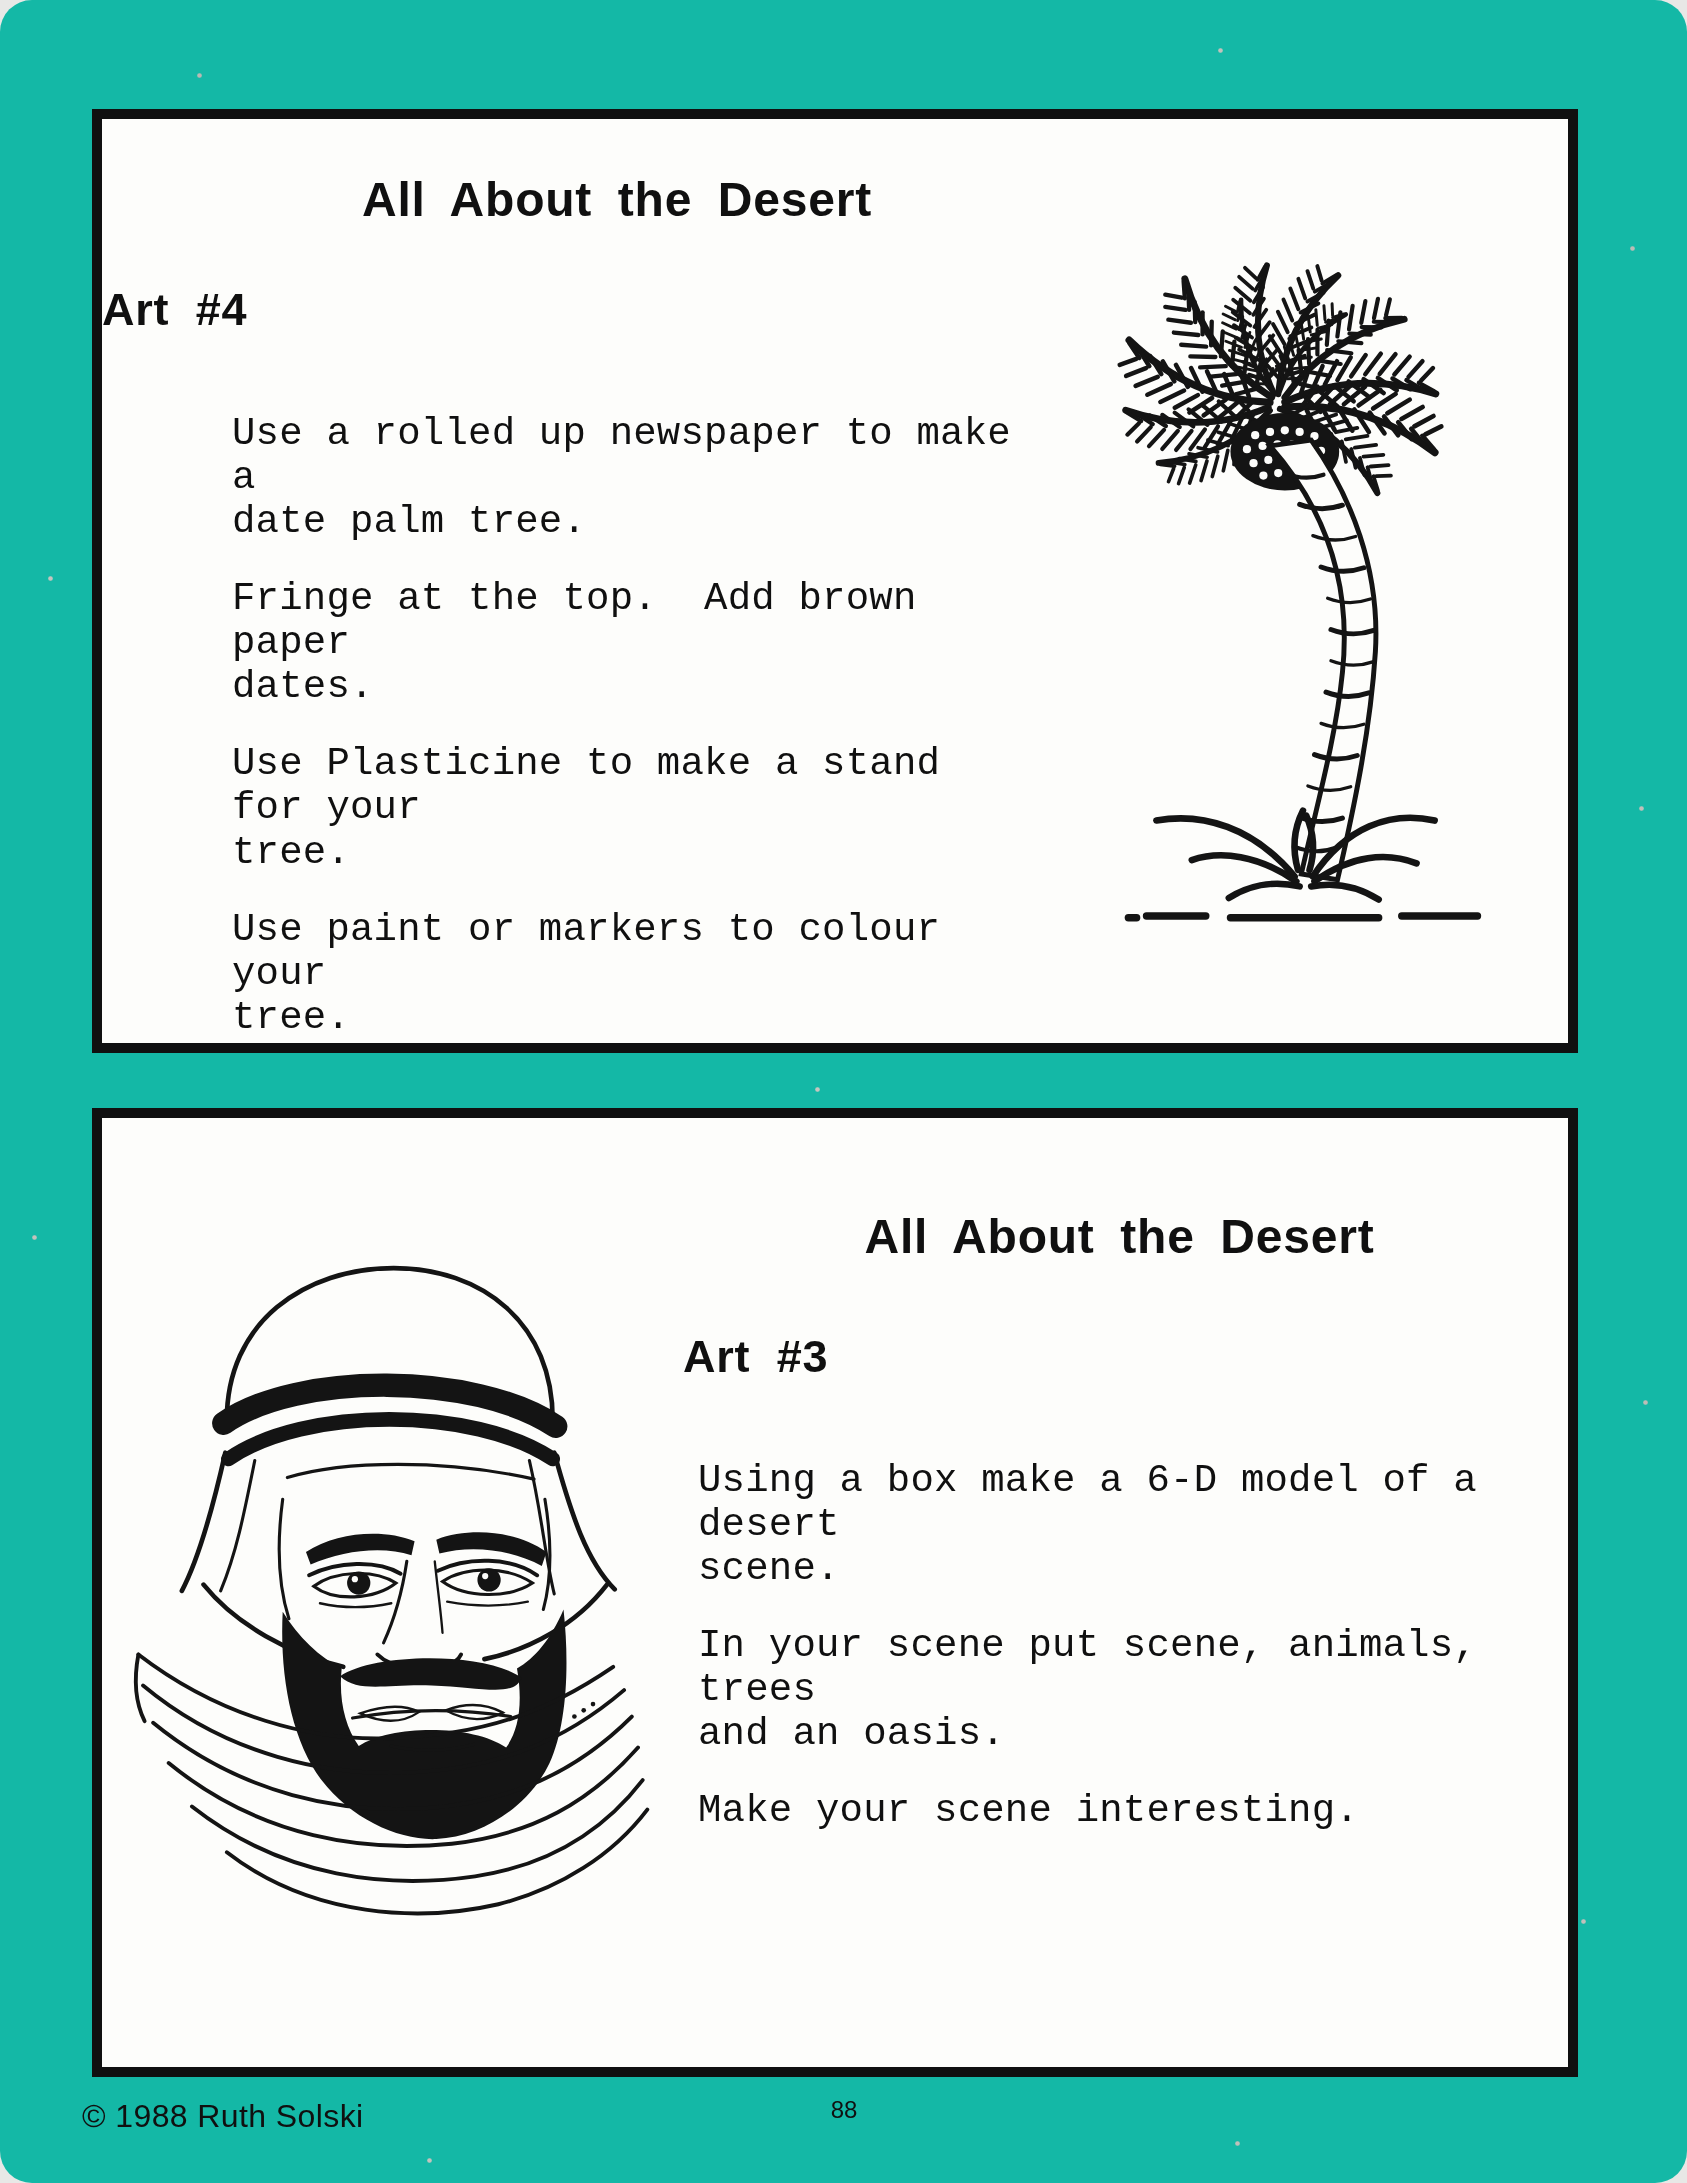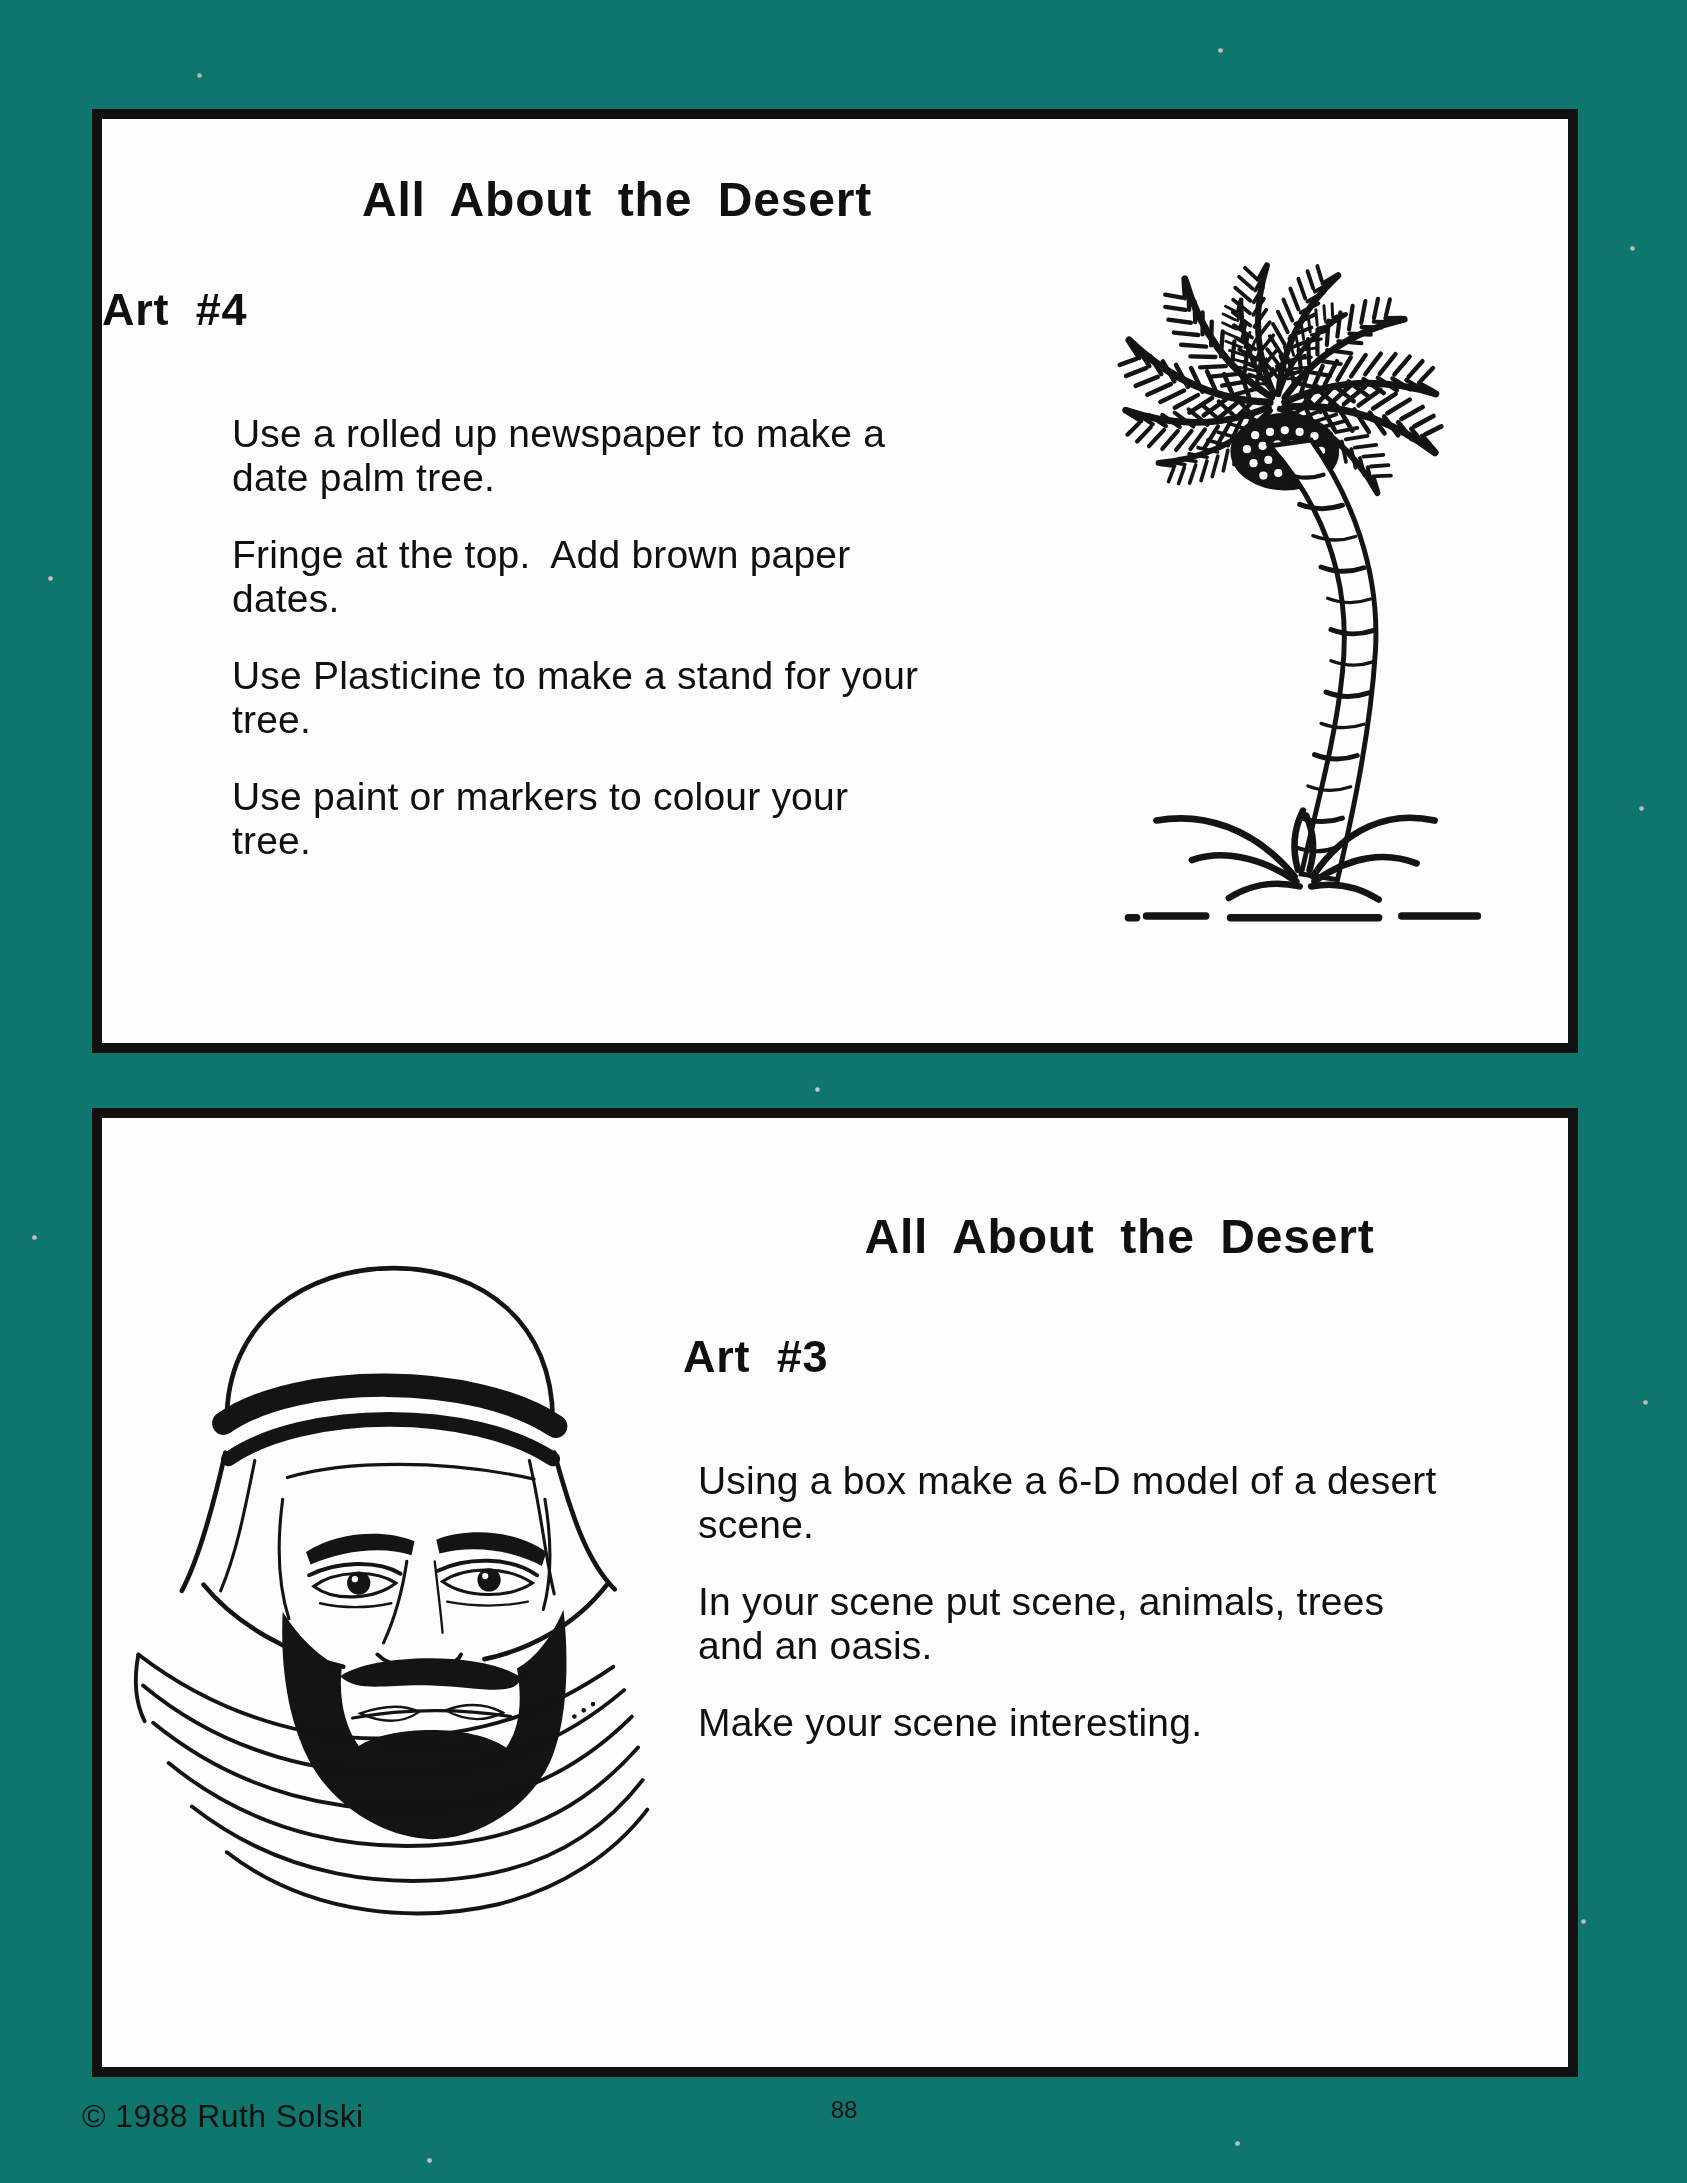--- a/index.html
+++ b/index.html
@@ -1,22 +1,23 @@
 <!DOCTYPE html>
 <html style="font-size:13px"><head>
 <meta charset="utf-8">
 <style>
   html,body{margin:0;padding:0;background:#e8e8e6;}
   .page{
     position:relative;
     width:1687px;height:2183px;
-    background:#0f766e;
+    background:#14b8a6;
     font-family:"Liberation Sans", sans-serif;
     color:#101010;
     overflow:hidden;
+    border-radius:32px;
   }
   
   .speck{position:absolute;width:2.5px;height:2.5px;background:transparent;border-radius:50%;
     box-shadow:198px 74px 0 0.8px #b9b9b4, 1219px 49px 0 0.8px #c2c2bc, 1631px 247px 0 0.8px #bcbcb6,
     49px 577px 0 0.8px #c5c5bf, 1640px 807px 0 0.8px #c0c0ba, 33px 1236px 0 0.8px #c2c2bc,
     1644px 1401px 0 0.8px #bdbdb7, 428px 2159px 0 0.8px #c4c4be, 1236px 2142px 0 0.8px #c0c0ba,
     816px 1088px 0 0.8px #c6c6c0, 140px 2018px 0 0.8px #c3c3bd, 1582px 1920px 0 0.8px #c1c1bb;}
   .card{
     position:absolute;
     border:10.7px solid #101010;
@@ -31,21 +32,21 @@
   }
   .card-subtitle{
     position:absolute;margin:0;
     font-size:45px;font-weight:bold;letter-spacing:0.8px;word-spacing:13px;
     text-align:left;white-space:nowrap;
   }
   .title-1{left:0;width:1030px;top:53px;}
   .subtitle-1{left:0;width:1030px;top:165px;}
   .title-2{left:581px;width:873px;top:91px;}
   .subtitle-2{left:581px;width:873px;top:213px;}
-  .instructions{position:absolute;}
+  .instructions{position:absolute;font-family:Liberation Mono, monospace;}
   .instructions-1{left:130px;top:293px;width:791px;}
   .instructions-2{left:596px;top:341px;width:849px;}
   .instructions p{
     margin:0 0 33px 0;
     font-size:39px;line-height:1.13;letter-spacing:0.2px;
     white-space:pre-wrap;
   }
   .palm-svg{position:absolute;left:921px;top:92px;}
   .man-svg{position:absolute;left:8.2px;top:102px;}
   .footer-copyright{

